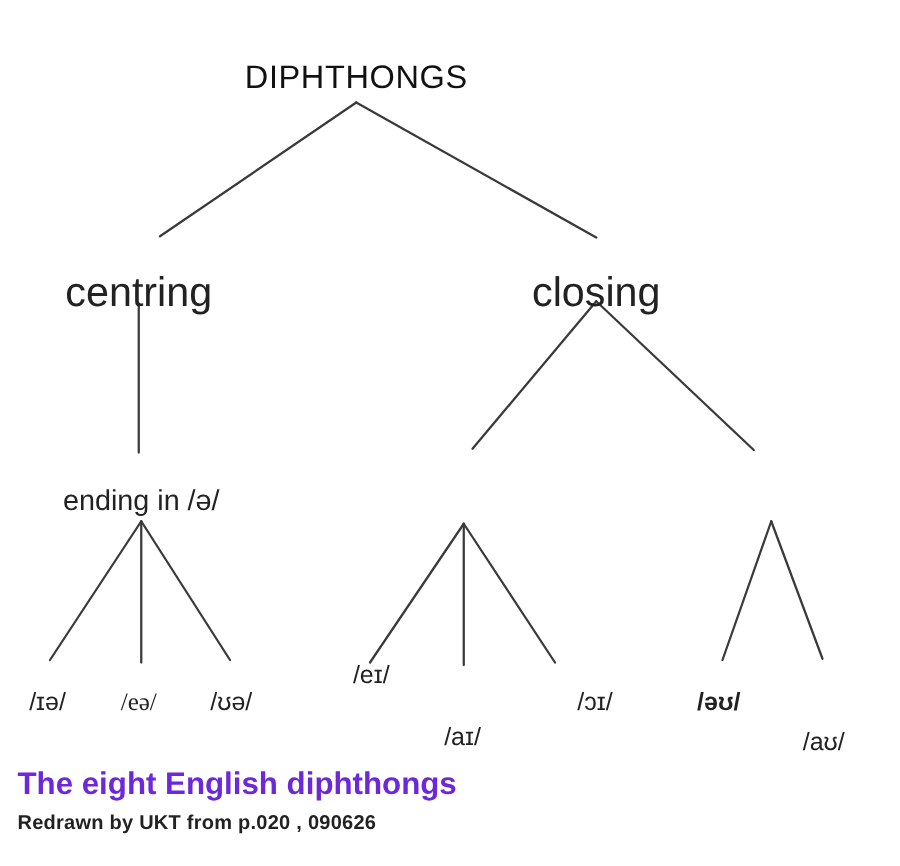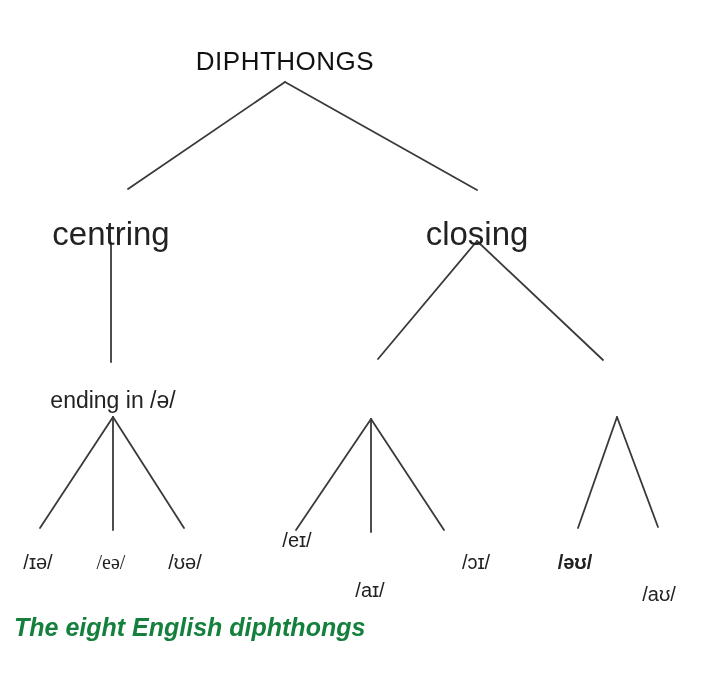--- a/index.html
+++ b/index.html
@@ -50,23 +50,22 @@
   }
   .node-leaf {
     font-size: 20px;
     font-weight: 400;
   }
   .caption-title {
     position: absolute;
     left: 14px;
     font-size: 25px;
     font-weight: bold;
-    color: #15803d;
+    color: #6d28d9;
     white-space: nowrap;
-    font-style: italic;
   }
   .caption-credit {
     position: absolute;
     left: 14px;
     font-size: 16px;
     font-weight: bold;
     color: #222222;
     white-space: nowrap;
     letter-spacing: 0.2px;
   }
@@ -104,14 +103,15 @@
   <div class="node node-leaf" style="left: 38px; top: 551px;">/ɪə/</div>
   <div class="node node-leaf" style="left: 111px; top: 551px; font-family: Liberation Serif, serif;">/eə/</div>
   <div class="node node-leaf" style="left: 185px; top: 551px;">/ʊə/</div>
   <div class="node node-leaf" style="left: 297px; top: 529px;">/eɪ/</div>
   <div class="node node-leaf" style="left: 370px; top: 551px; margin-top: 28px;">/aɪ/</div>
   <div class="node node-leaf" style="left: 444px; top: 551px; margin-left: 32px;">/ɔɪ/</div>
   <div class="node node-leaf" style="left: 575px; top: 551px; font-weight: bold;">/əʊ/</div>
   <div class="node node-leaf" style="left: 659px; top: 551px; margin-top: 32px;">/aʊ/</div>
 
   <div class="caption-title" style="top: 613px;">The eight English diphthongs</div>
+  <div class="caption-credit" style="top: 650px;">Redrawn by UKT from p.020 , 090626</div>
 
 </div>
 
 </body></html>

